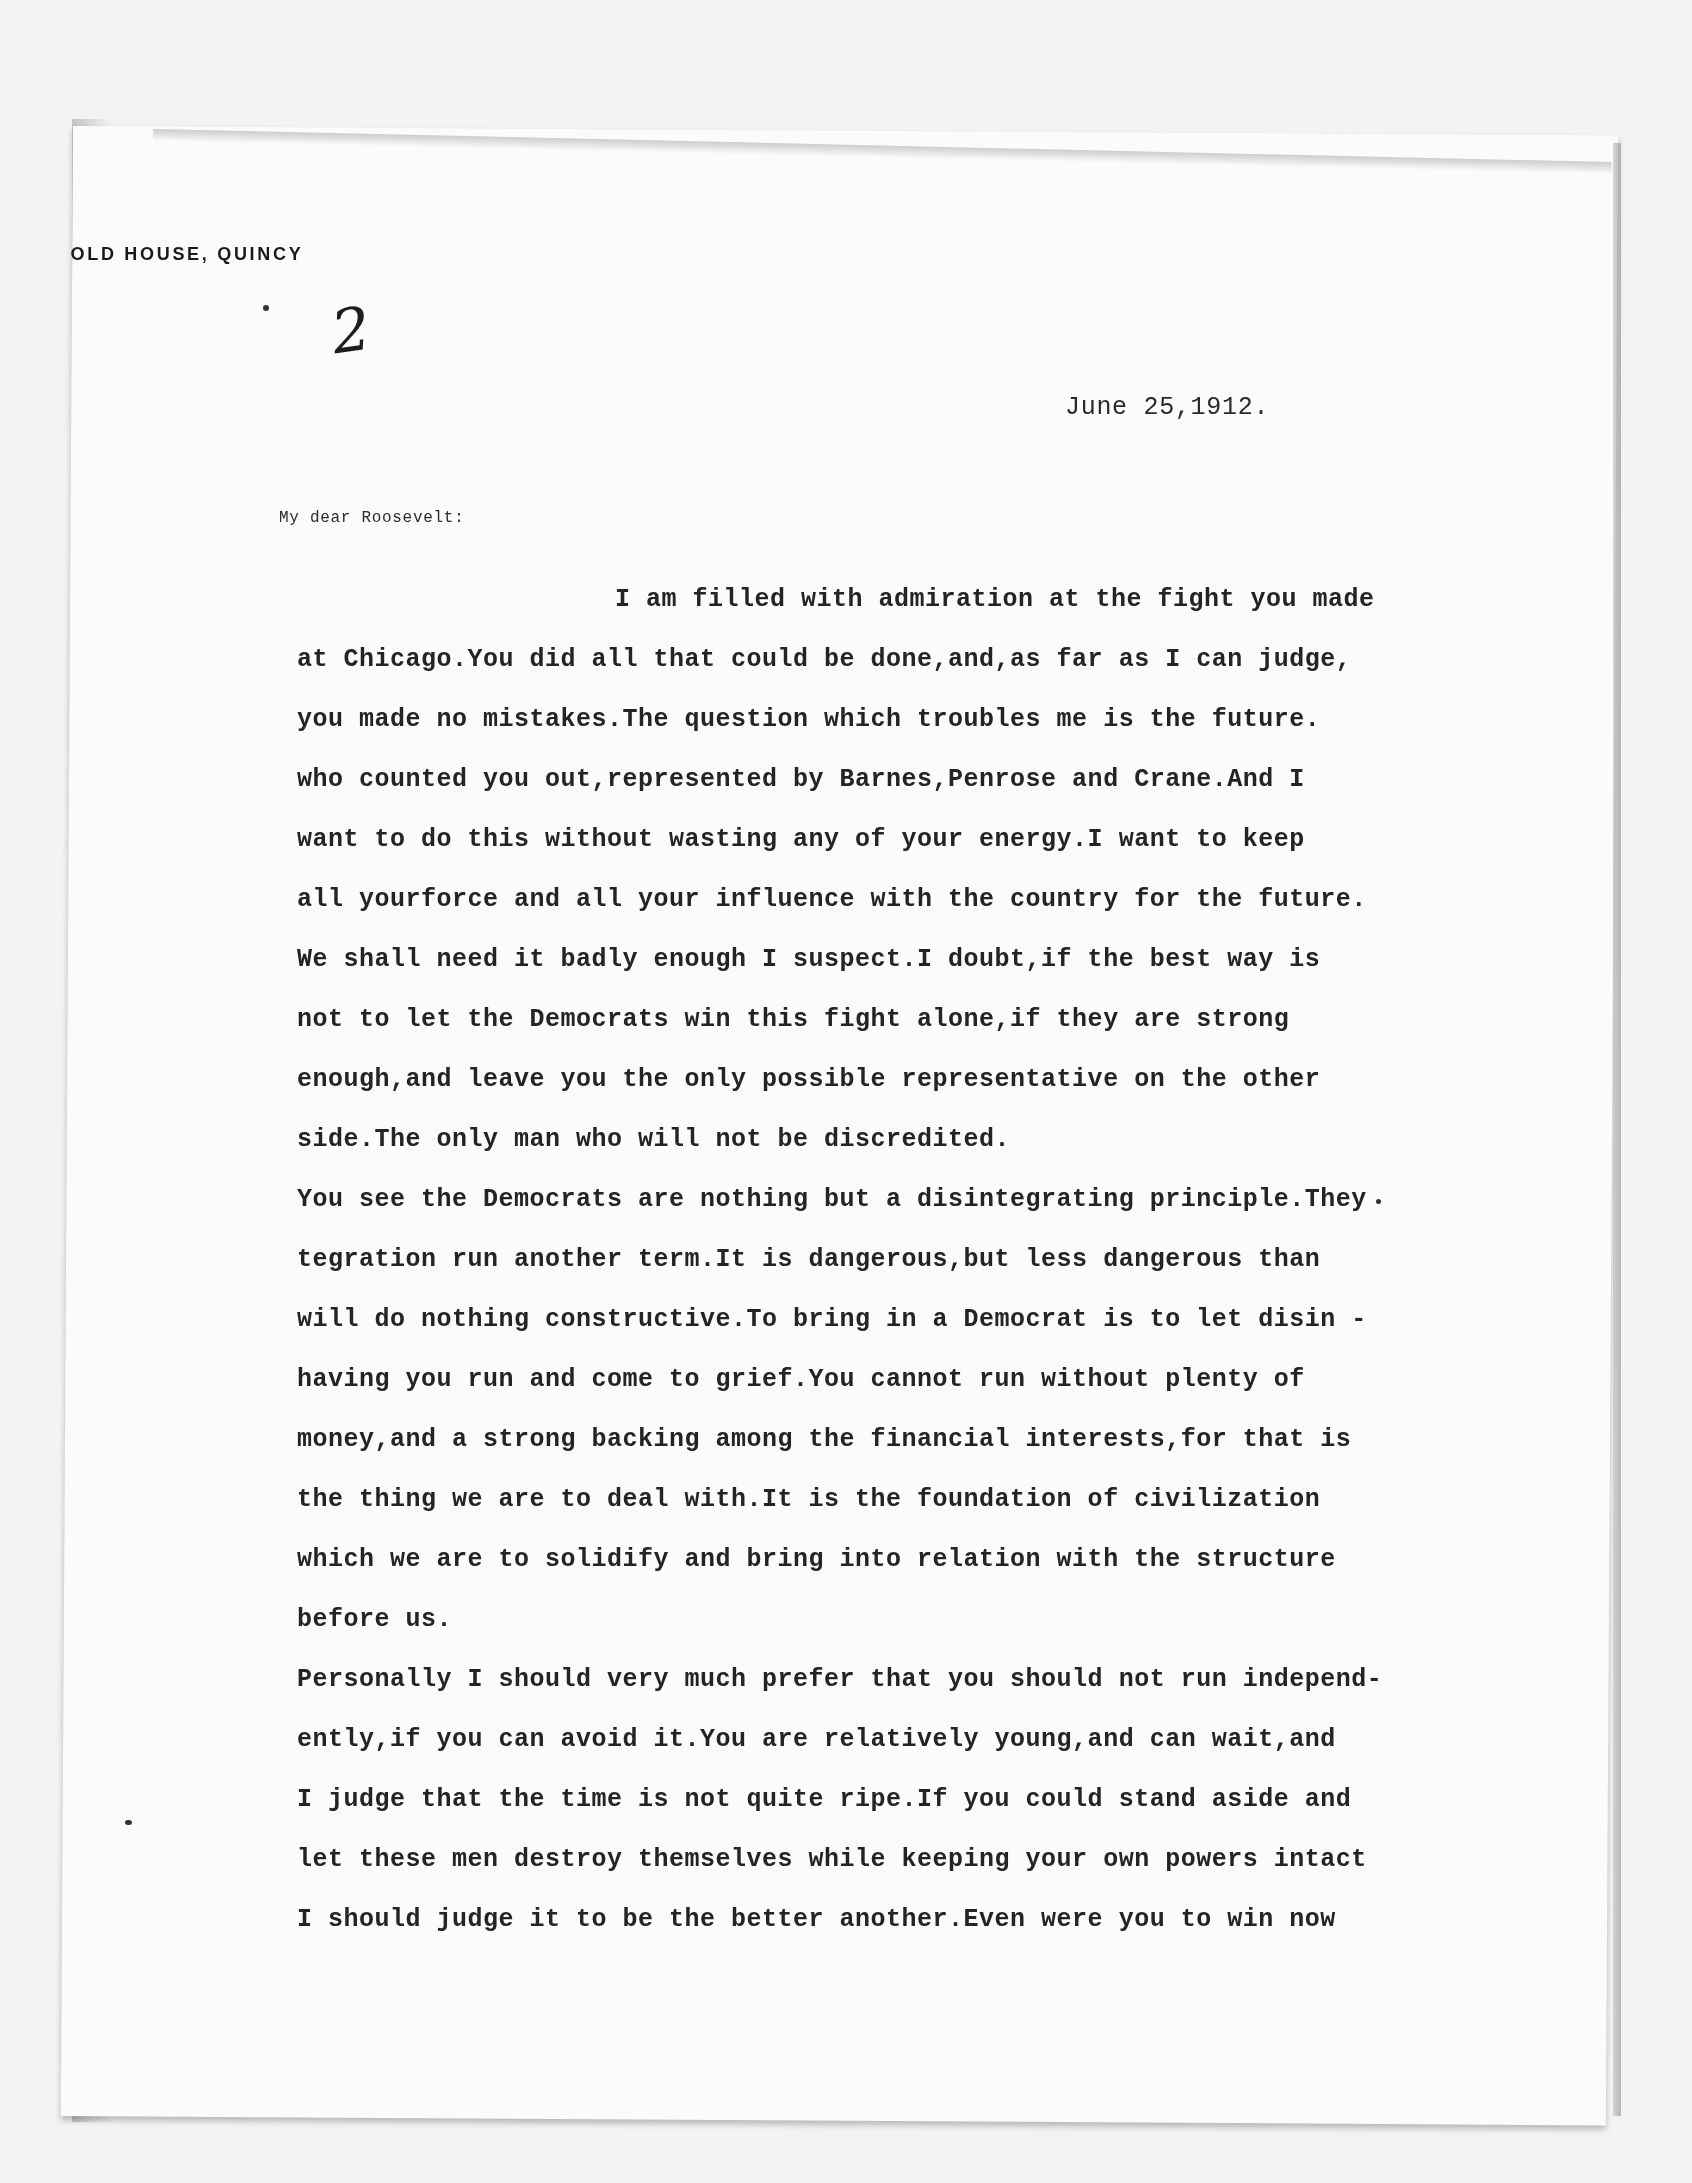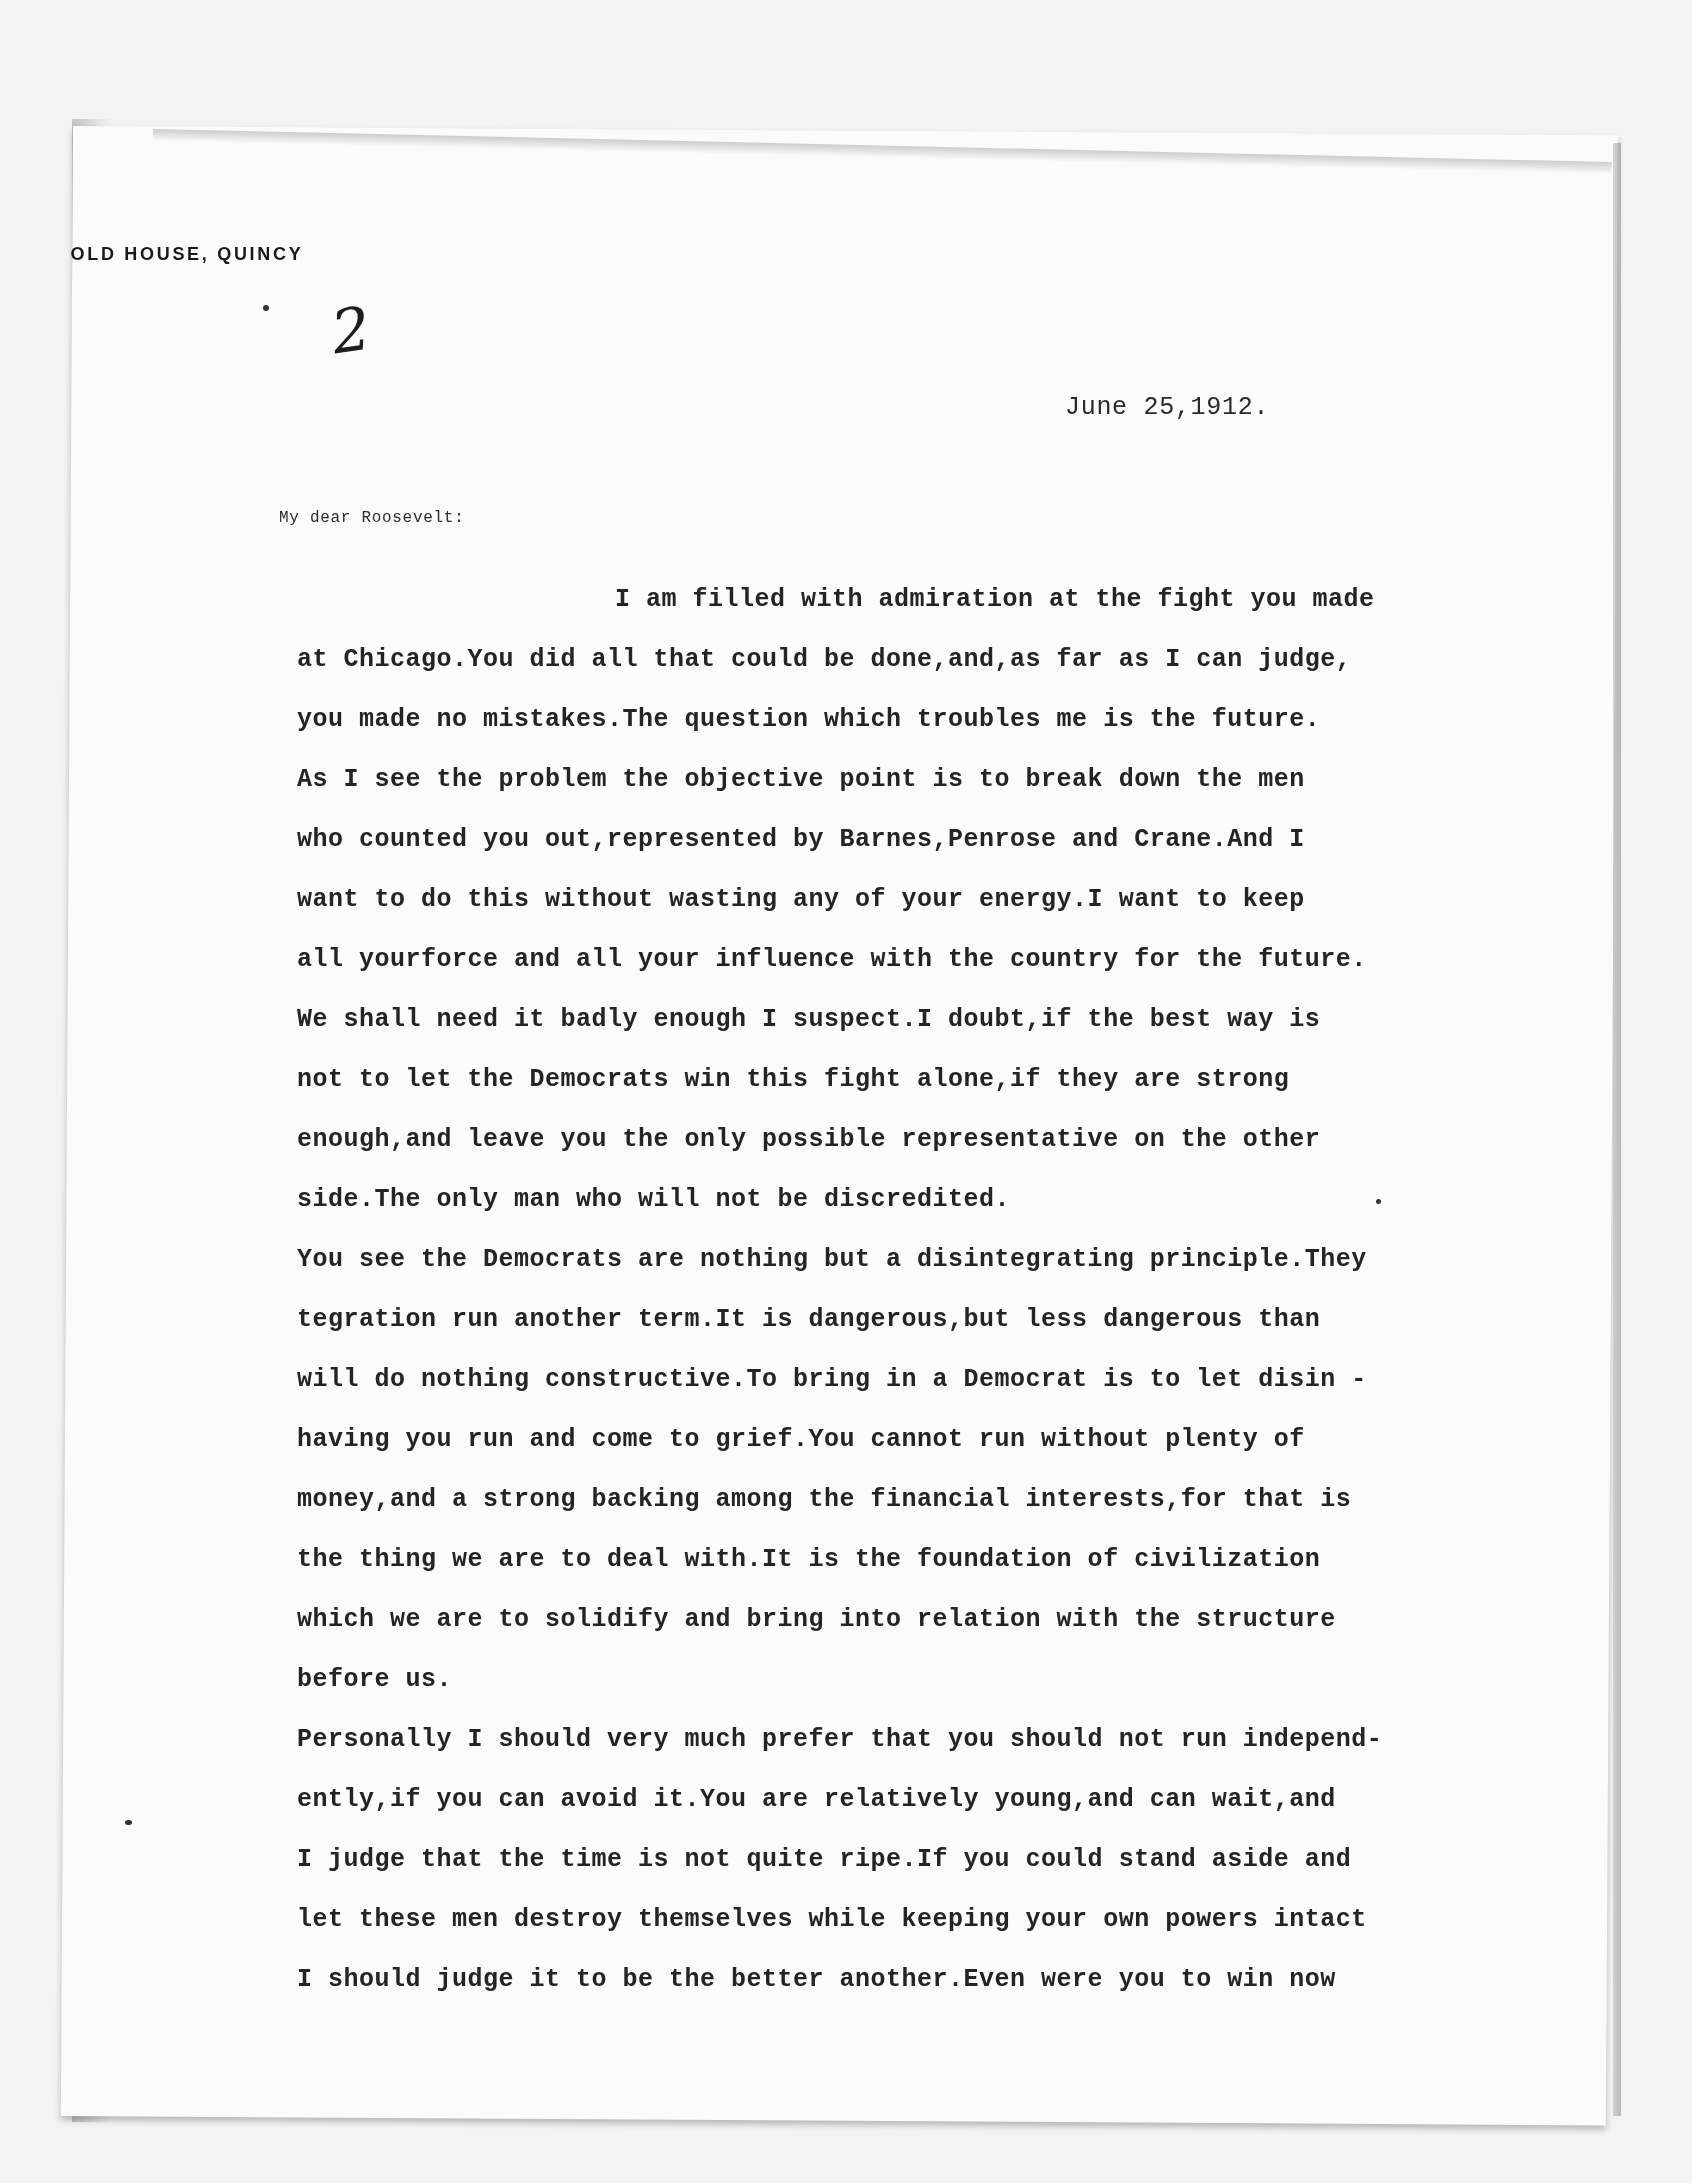--- a/index.html
+++ b/index.html
@@ -68,21 +68,20 @@
 
 <div class="letterhead">OLD HOUSE, QUINCY</div>
 <div class="folio">2</div>
 <div class="date">June 25,1912.</div>
 <div class="salutation">My dear Roosevelt:</div>
 
 <div class="body-lines">
   <div class="line indent">I am filled with admiration at the fight you made</div>
   <div class="line">at Chicago.You did all that could be done,and,as far as I can judge,</div>
   <div class="line">you made no mistakes.The question which troubles me is the future.</div>
-  <div class="line">As I see the problem the objective point is to break down the men</div>
   <div class="line">who counted you out,represented by Barnes,Penrose and Crane.And I</div>
   <div class="line">want to do this without wasting any of your energy.I want to keep</div>
   <div class="line">all yourforce and all your influence with the country for the future.</div>
   <div class="line">We shall need it badly enough I suspect.I doubt,if the best way is</div>
   <div class="line">not to let the Democrats win this fight alone,if they are strong</div>
   <div class="line">enough,and leave you the only possible representative on the other</div>
   <div class="line">side.The only man who will not be discredited.</div>
   <div class="line">You see the Democrats are nothing but a disintegrating principle.They</div>
   <div class="line">tegration run another term.It is dangerous,but less dangerous than</div>
   <div class="line">will do nothing constructive.To bring in a Democrat is to let disin -</div>

